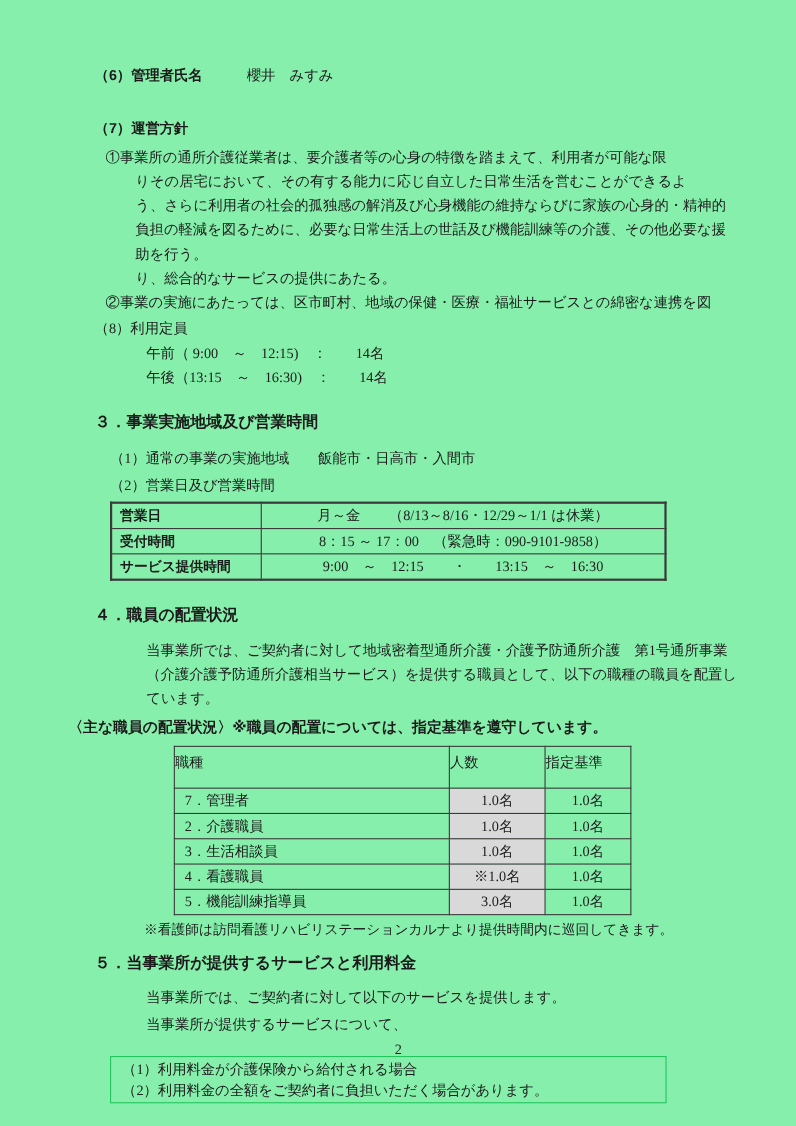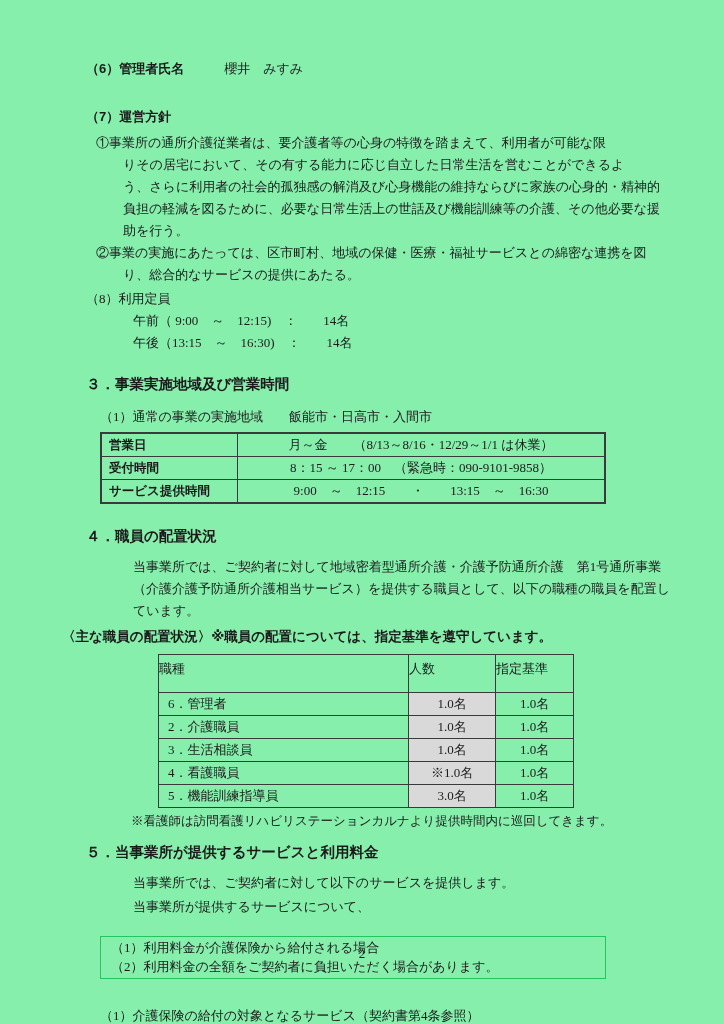--- a/index.html
+++ b/index.html
@@ -62,29 +62,30 @@
   <div class="line gothic">
     <span>（6）管理者氏名</span><span class="item6-value">櫻井　みすみ</span>
   </div>
 
   <div class="line gothic mt-item7">（7）運営方針</div>
   <div class="line ml10 mt4">①事業所の通所介護従業者は、要介護者等の心身の特徴を踏まえて、利用者が可能な限</div>
   <div class="line ml37">りその居宅において、その有する能力に応じ自立した日常生活を営むことができるよ</div>
   <div class="line ml37">う、さらに利用者の社会的孤独感の解消及び心身機能の維持ならびに家族の心身的・精神的</div>
   <div class="line ml37">負担の軽減を図るために、必要な日常生活上の世話及び機能訓練等の介護、その他必要な援</div>
   <div class="line ml37">助を行う。</div>
+  <div class="line ml37">り、総合的なサービスの提供にあたる。</div>
   <div class="line ml10">②事業の実施にあたっては、区市町村、地域の保健・医療・福祉サービスとの綿密な連携を図</div>
-  <div class="line ml37">り、総合的なサービスの提供にあたる。</div>
 
   <div class="line mt2">（8）利用定員</div>
   <div class="line ml47">午前（ 9:00　～　12:15)　：　　14名</div>
   <div class="line ml47">午後（13:15　～　16:30)　：　　14名</div>
 
   <div class="line sec-title mt18">３．事業実施地域及び営業時間</div>
   <div class="line ml14 mt10">（1）通常の事業の実施地域　　飯能市・日高市・入間市</div>
+  <div class="line ml14 mt2">（2）営業日及び営業時間</div>
 
   <table class="hours-table">
     <tbody>
       <tr>
         <td class="h-label">営業日</td>
         <td class="h-value">月～金　　（8/13～8/16・12/29～1/1 は休業）</td>
       </tr>
       <tr>
         <td class="h-label">受付時間</td>
         <td class="h-value">8：15 ～ 17：00　（緊急時：090-9101-9858）</td>
@@ -103,21 +104,21 @@
   <div class="line gothic mlneg mt4" style="font-size:13.5px;">〈主な職員の配置状況〉※職員の配置については、指定基準を遵守しています。</div>
 
   <table class="staff-table">
     <tbody>
       <tr>
         <th class="col-role">職種</th>
         <th class="col-count">人数</th>
         <th class="col-std">指定基準</th>
       </tr>
       <tr>
-        <td class="role">6．管理者</td>
+        <td class="role">7．管理者</td>
         <td class="count">1.0名</td>
         <td class="std">1.0名</td>
       </tr>
       <tr>
         <td class="role">2．介護職員</td>
         <td class="count">1.0名</td>
         <td class="std">1.0名</td>
       </tr>
       <tr>
         <td class="role">3．生活相談員</td>

